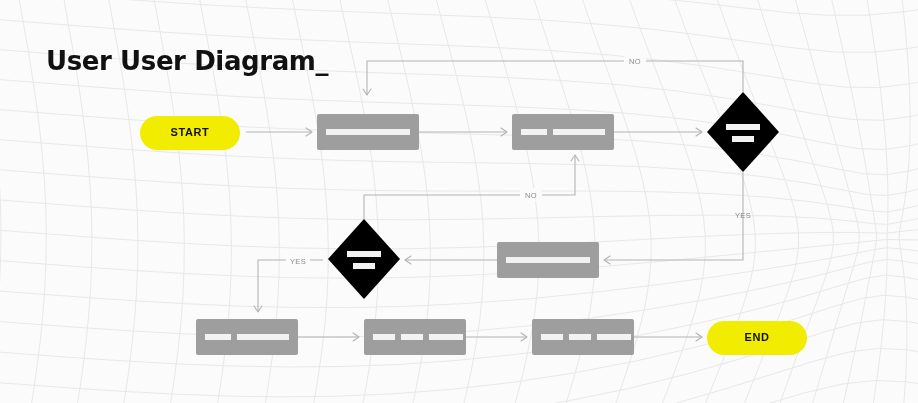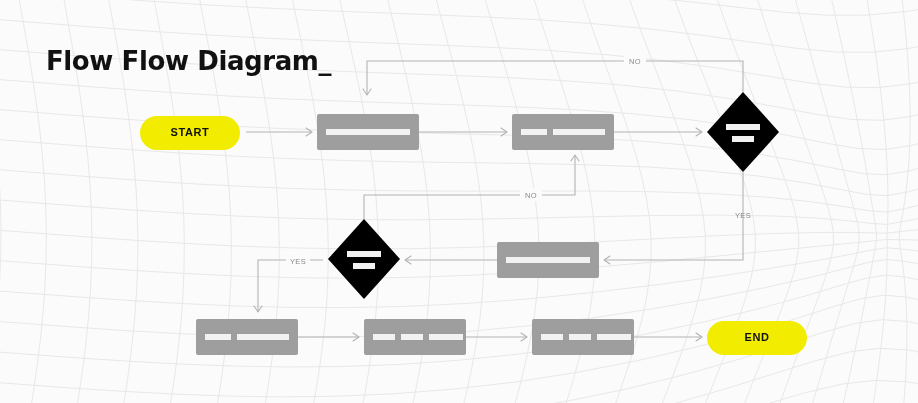--- a/index.html
+++ b/index.html
@@ -124,21 +124,21 @@
       <path d="M-245.2,430.1 L-194.5,431.9 L-143.7,434.5 L-92.8,437.6 L-41.8,441.2 L9.4,444.9 L60.8,448.6 L112.5,451.9 L164.8,454.6 L217.6,456.3 L271.3,456.9 L326.0,456.0 L382.0,453.2 L439.3,448.2 L497.9,440.8 L557.4,430.7 L616.6,418.2 L674.1,403.7 L727.6,388.2 L775.1,373.3 L815.6,360.7 L849.5,351.9 L879.2,348.3 L908.5,350.0 L941.2,356.4 L979.6,366.2 L1024.5,377.9 L1075.1,390.3 L1129.7,402.4 L1186.4,413.6 L1243.7,423.8 " stroke="#e8e8e8" stroke-width="1" fill="none"></path>
       <path d="M-250.4,460.4 L-199.7,462.3 L-148.9,464.8 L-98.1,468.0 L-47.1,471.5 L4.0,475.3 L55.4,478.9 L107.1,482.2 L159.1,484.8 L211.8,486.6 L265.2,487.1 L319.5,486.1 L374.9,483.3 L431.5,478.4 L489.1,471.0 L547.4,461.1 L605.5,448.8 L662.0,434.6 L715.1,419.6 L763.2,405.0 L805.3,392.7 L841.9,384.1 L874.9,380.4 L907.4,381.9 L942.4,387.9 L982.1,397.4 L1027.2,408.7 L1077.2,420.9 L1130.6,432.8 L1186.1,444.0 L1242.1,454.1 " stroke="#e8e8e8" stroke-width="1" fill="none"></path>
       <path d="M-255.7,490.8 L-205.0,492.7 L-154.2,495.2 L-103.4,498.4 L-52.4,501.9 L-1.3,505.6 L50.0,509.2 L101.6,512.5 L153.5,515.1 L206.0,516.9 L259.1,517.4 L313.0,516.4 L367.8,513.7 L423.5,508.9 L480.2,501.7 L537.3,492.2 L594.2,480.4 L649.8,467.0 L702.4,452.7 L750.9,438.9 L794.5,427.2 L833.5,419.0 L869.5,415.4 L905.0,416.5 L942.3,421.9 L983.4,430.6 L1028.9,441.3 L1078.5,452.8 L1131.0,464.2 L1185.3,475.0 L1240.4,484.8 " stroke="#e8e8e8" stroke-width="1" fill="none"></path>
       <path d="M-260.7,521.2 L-210.0,523.0 L-159.2,525.6 L-108.4,528.7 L-57.5,532.3 L-6.4,536.0 L44.8,539.6 L96.3,542.9 L148.1,545.5 L200.4,547.2 L253.1,547.8 L306.6,546.9 L360.8,544.2 L415.8,539.6 L471.5,532.9 L527.5,523.9 L583.3,512.9 L637.8,500.3 L690.0,487.1 L738.8,474.3 L783.6,463.5 L824.8,455.8 L863.4,452.2 L901.5,453.0 L941.1,457.7 L983.6,465.4 L1029.7,475.1 L1079.0,485.7 L1130.9,496.4 L1184.4,506.6 L1238.5,516.0 " stroke="#e8e8e8" stroke-width="1" fill="none"></path>
       <path d="M-265.2,551.6 L-214.5,553.4 L-163.8,556.0 L-113.0,559.1 L-62.1,562.7 L-11.1,566.4 L40.1,570.0 L91.5,573.2 L143.1,575.9 L195.2,577.6 L247.7,578.2 L300.7,577.4 L354.4,575.0 L408.6,570.6 L463.4,564.3 L518.4,556.0 L573.0,545.8 L626.7,534.3 L678.4,522.2 L727.3,510.6 L773.2,500.7 L816.1,493.6 L857.0,490.2 L897.5,490.5 L939.1,494.5 L983.0,501.2 L1029.7,509.8 L1079.0,519.3 L1130.5,529.1 L1183.3,538.6 L1236.7,547.5 " stroke="#e8e8e8" stroke-width="1" fill="none"></path>
       <path d="M-269.1,582.0 L-218.4,583.8 L-167.7,586.4 L-116.9,589.5 L-66.1,593.0 L-15.1,596.7 L36.0,600.4 L87.3,603.6 L138.8,606.3 L190.6,608.1 L242.8,608.7 L295.5,608.1 L348.6,605.8 L402.2,601.8 L456.1,595.9 L510.2,588.3 L563.9,579.0 L616.7,568.6 L667.9,557.7 L717.0,547.2 L763.6,538.3 L808.0,531.8 L850.9,528.5 L893.5,528.5 L936.9,531.7 L982.0,537.3 L1029.4,544.8 L1078.8,553.3 L1130.0,562.1 L1182.3,570.8 L1235.2,579.1 " stroke="#e8e8e8" stroke-width="1" fill="none"></path>
       <path d="M-272.2,612.4 L-221.6,614.2 L-170.9,616.8 L-120.1,619.9 L-69.3,623.4 L-18.4,627.1 L32.7,630.7 L83.9,634.0 L135.3,636.7 L186.9,638.6 L238.8,639.3 L291.1,638.8 L343.8,636.7 L396.8,633.1 L450.0,627.7 L503.2,620.7 L556.1,612.3 L608.2,602.9 L659.1,593.1 L708.2,583.8 L755.5,575.8 L801.1,569.9 L845.6,566.7 L889.8,566.4 L934.7,568.8 L981.0,573.5 L1029.0,579.9 L1078.7,587.3 L1129.7,595.2 L1181.7,603.2 L1234.1,610.8 " stroke="#e8e8e8" stroke-width="1" fill="none"></path>
     </g>
 </svg>
 
-<div class="title">Flow Flow Diagram_</div>
+<div class="title">User User Diagram_</div>
 
 <svg class="diagram" viewBox="0 0 918 403">
 
   <g>
 
     <path class="conn" d="M246,132 L312,132"></path>
     <polyline class="arrowhead" points="306,128 312,132 306,136"></polyline>
 
     <path class="conn" d="M419,132 L507,132"></path>
     <polyline class="arrowhead" points="501,128 507,132 501,136"></polyline>

